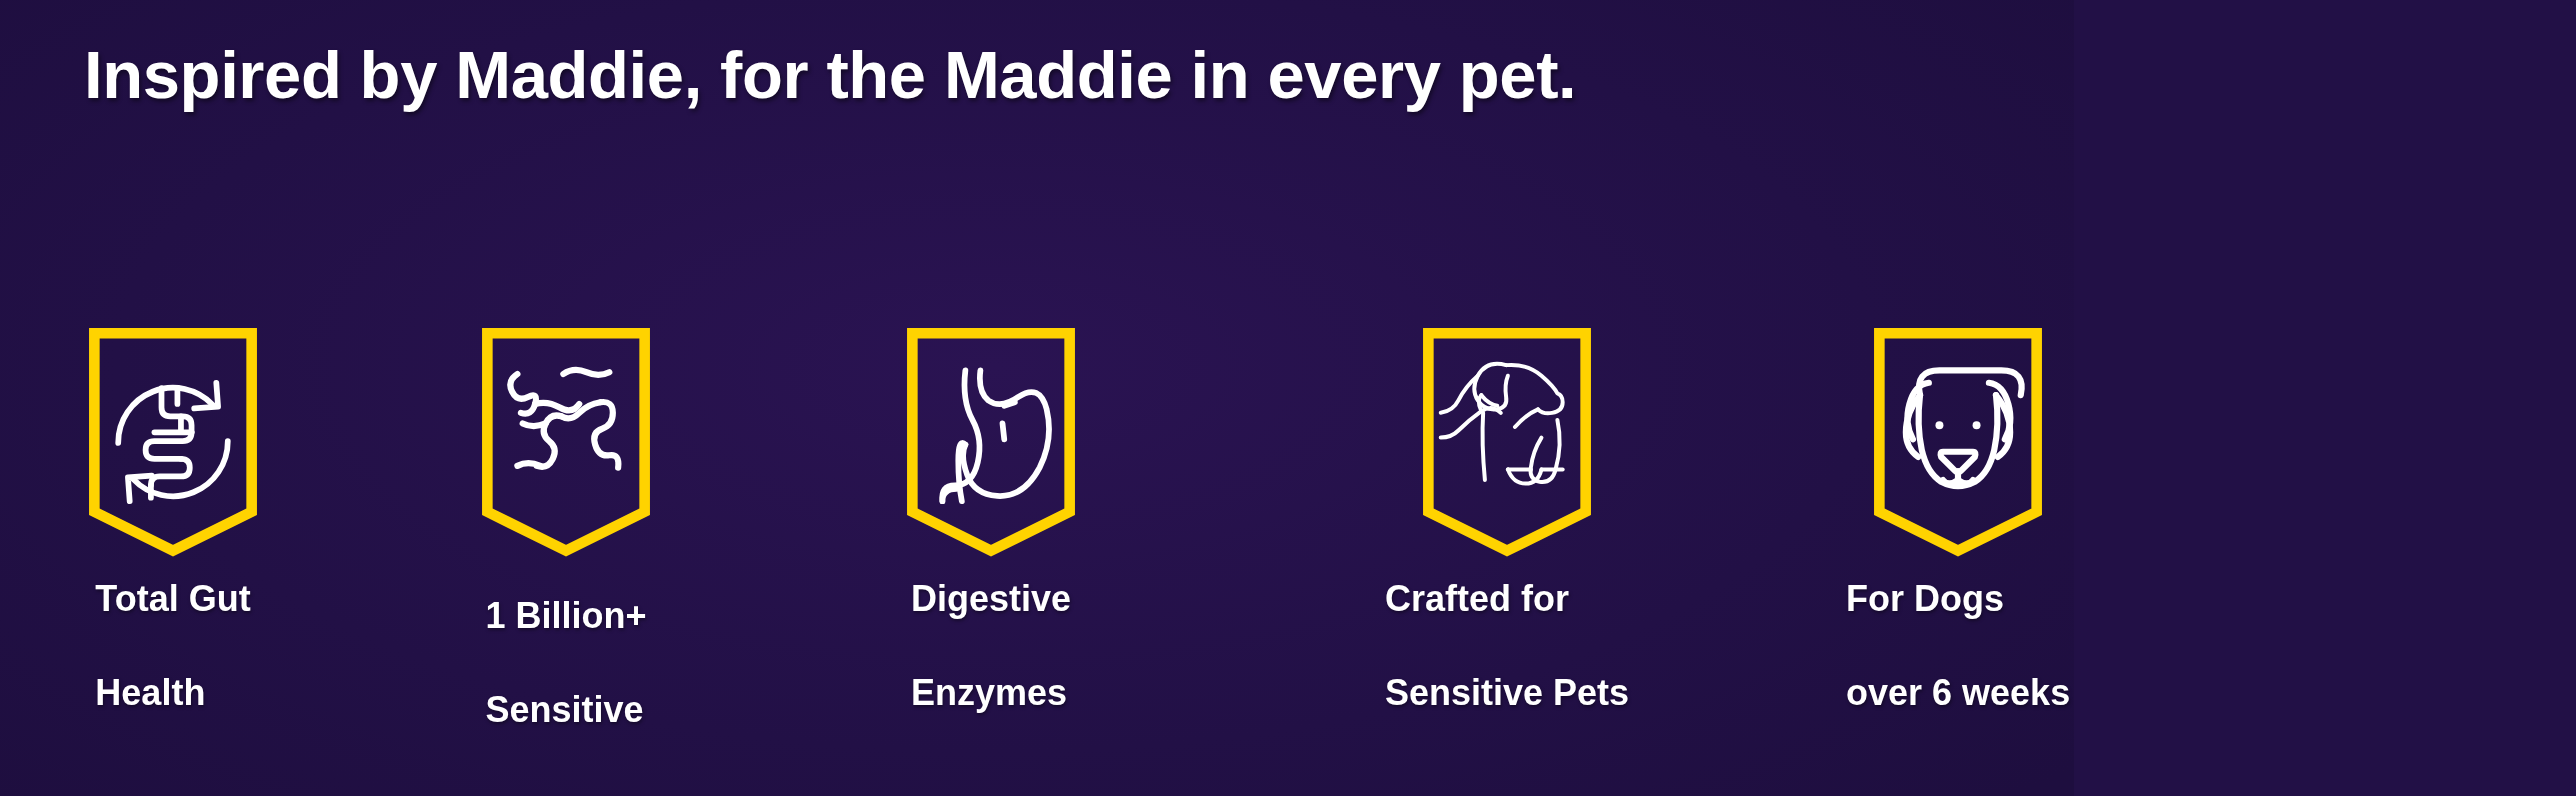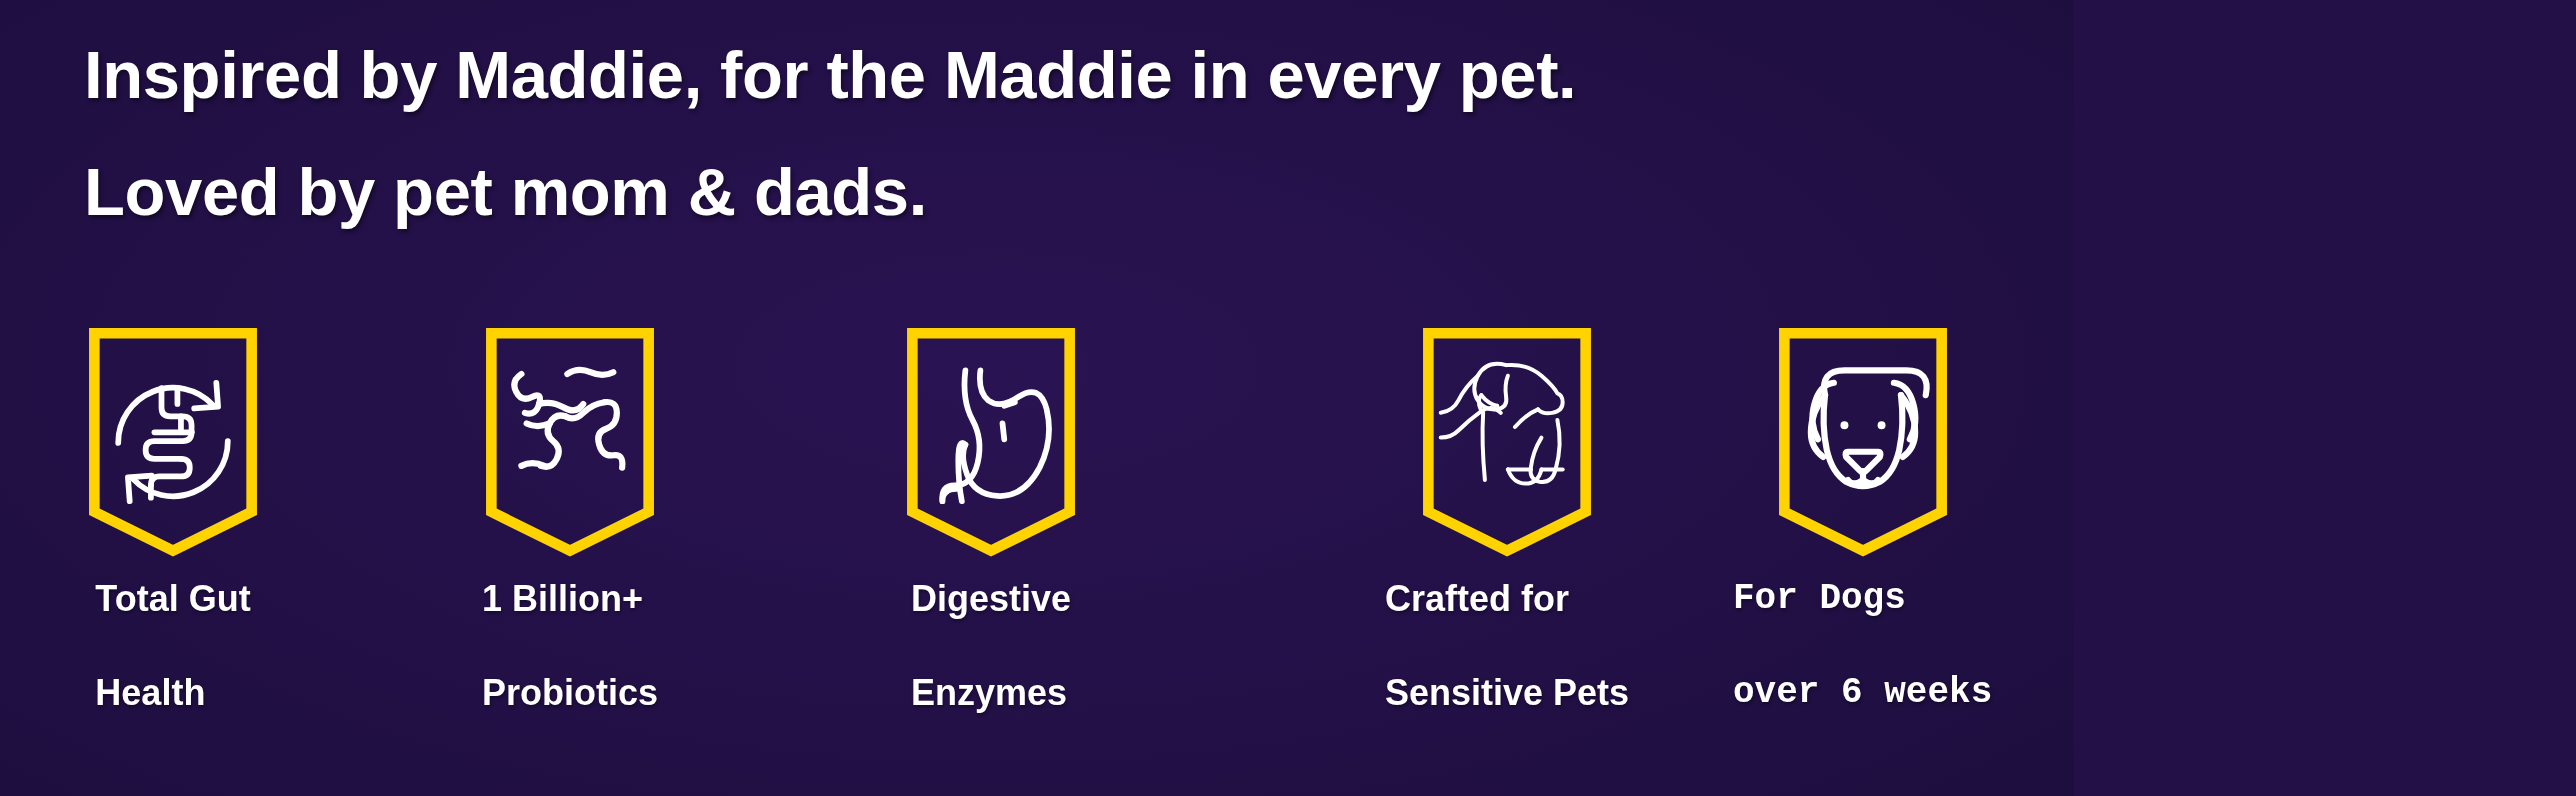--- a/index.html
+++ b/index.html
@@ -67,21 +67,20 @@
   }
   .badge-label .l2 { display:block;margin-top:48px; }
 </style>
 </head>
 <body>
 
 <div class="banner">
 
   <div class="headline">
     <span class="line">Inspired by Maddie, for the Maddie in every pet.</span>
-    <span class="line">Loved by pet mom &amp; dads.</span>
   </div>
 
   <div class="badge-row">
 
     <div class="badge-item" style="left:89px;">
       <div class="shield">
         <svg viewBox="0 0 190 258" xmlns="http://www.w3.org/2000/svg">
           <path d="M6 6 H184 V208 L95 252 L6 208 Z" fill="none" stroke="#FFD300" stroke-width="12"></path>
           <g fill="none" stroke="#ffffff" stroke-width="6.5" stroke-linecap="round" stroke-linejoin="round">
             <path d="M33 130 A62 62 0 0 1 140 87"></path>
@@ -97,39 +96,39 @@
             <path d="M104 100 V116"></path>
           </g>
         </svg>
       </div>
       <div class="badge-label">
         <span>Total Gut</span>
         <span class="l2">Health</span>
       </div>
     </div>
 
-    <div class="badge-item" style="left:482px;">
+    <div class="badge-item" style="left:482px;gap:17px;">
       <div class="shield">
         <svg viewBox="0 0 190 258" xmlns="http://www.w3.org/2000/svg">
           <path d="M6 6 H184 V208 L95 252 L6 208 Z" fill="none" stroke="#FFD300" stroke-width="12"></path>
           <g fill="none" stroke="#ffffff" stroke-width="7" stroke-linecap="round" stroke-linejoin="round">
             <path d="M40 52 Q28 60 34 72 Q40 84 52 78 Q64 72 60 86 Q56 100 44 96"></path>
             <path d="M60 86 Q74 82 88 90 Q102 98 110 86"></path>
             <path d="M92 52 Q104 44 118 50 Q132 56 144 50"></path>
             <path d="M134 84 Q148 82 148 96 Q148 110 136 114 Q124 118 128 132 Q132 146 144 144 Q156 142 154 158"></path>
             <path d="M134 84 Q120 86 110 96 Q100 106 90 100"></path>
             <path d="M90 100 Q78 96 72 108 Q66 120 76 128 Q86 136 80 148 Q74 160 62 156"></path>
             <path d="M72 108 Q58 114 46 108"></path>
             <path d="M40 156 Q52 150 66 156"></path>
           </g>
         </svg>
       </div>
       <div class="badge-label">
         <span>1 Billion+</span>
-        <span class="l2">Probiotics</span>
+        <span class="l2">Sensitive</span>
       </div>
     </div>
 
     <div class="badge-item" style="left:907px;">
       <div class="shield">
         <svg viewBox="0 0 190 258" xmlns="http://www.w3.org/2000/svg">
           <path d="M6 6 H184 V208 L95 252 L6 208 Z" fill="none" stroke="#FFD300" stroke-width="12"></path>
           <g fill="none" stroke="#ffffff" stroke-width="6.5" stroke-linecap="round" stroke-linejoin="round">
             <path d="M66 48 Q62 82 74 104 Q86 126 80 152 Q74 178 54 178 Q38 178 40 196"></path>
             <path d="M83 48 Q80 72 92 82 Q106 92 126 78 Q150 62 158 92 Q166 126 150 158 Q132 192 102 190 Q76 188 68 166 Q60 144 66 132"></path>
@@ -165,21 +164,21 @@
             <path d="M96 160 Q102 176 116 176 Q130 176 134 160"></path>
           </g>
         </svg>
       </div>
       <div class="badge-label">
         <span>Crafted for</span>
         <span class="l2">Sensitive Pets</span>
       </div>
     </div>
 
-    <div class="badge-item" style="left:1733px;font-family:Liberation Mono, monospace;">
+    <div class="badge-item" style="left:1846px;">
       <div class="shield">
         <svg viewBox="0 0 190 258" xmlns="http://www.w3.org/2000/svg">
           <path d="M6 6 H184 V208 L95 252 L6 208 Z" fill="none" stroke="#FFD300" stroke-width="12"></path>
           <g fill="none" stroke="#ffffff" stroke-width="7" stroke-linecap="round" stroke-linejoin="round">
             <path d="M52 76 Q46 48 74 48 Q95 48 95 48 Q116 48 144 48 Q172 48 166 76"></path>
             <path d="M52 76 Q36 96 36 118 Q36 136 50 146"></path>
             <path d="M138 76 Q154 96 154 118 Q154 136 140 146"></path>
             <path d="M62 62 Q46 64 40 86 Q34 108 44 126"></path>
             <path d="M130 62 Q146 64 152 86 Q158 108 148 126"></path>
             <path d="M52 76 Q48 110 54 138 Q60 164 76 174 Q95 184 114 174 Q130 164 136 138 Q142 110 138 76"></path>

